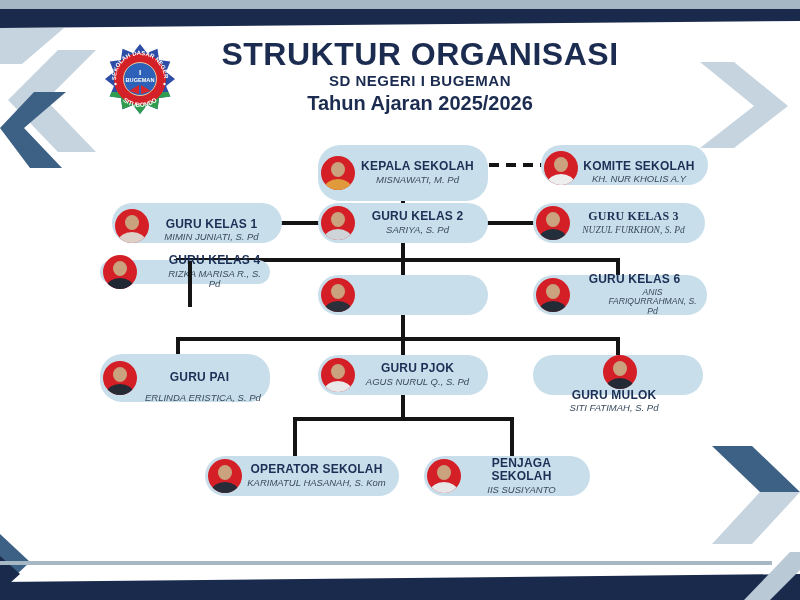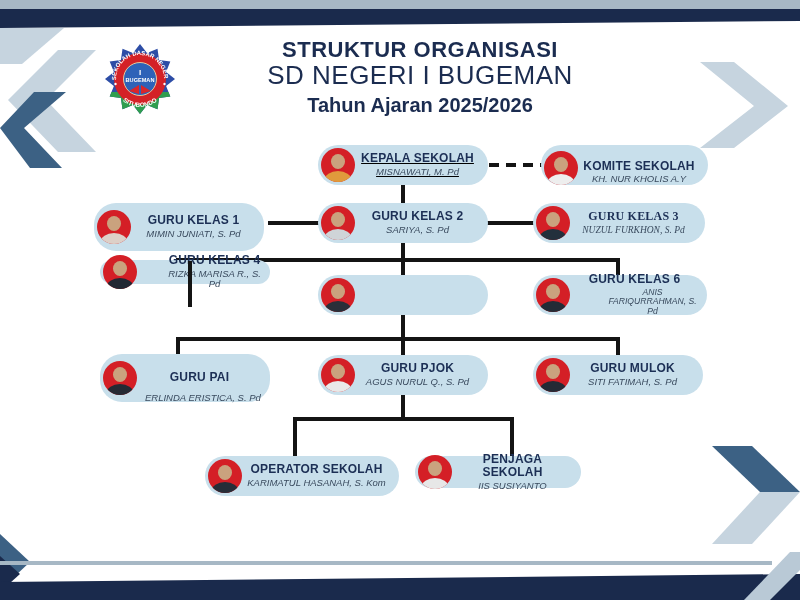--- a/index.html
+++ b/index.html
@@ -1,22 +1,22 @@
 <!DOCTYPE html>
 <html><head>
 <meta charset="utf-8">
 <style>
   html,body{margin:0;padding:0;background:#ffffff;}
   .stage{position:relative;width:800px;height:600px;background:#fff;overflow:hidden;
          font-family:"Liberation Sans",sans-serif;}
   .deco{position:absolute;inset:0;pointer-events:none;}
   
   .hdr{position:absolute;left:120px;top:38px;width:600px;text-align:center;z-index:3;}
-  .hdr .t1{font-size:22px;font-weight:800;color:#1b2c50;letter-spacing:.5px;line-height:1.05;}
-  .hdr .t2{font-size:26px;font-weight:400;color:#1b2c50;letter-spacing:.5px;line-height:1.15;}
+  .hdr .t1{font-size:32px;font-weight:800;color:#1b2c50;letter-spacing:.5px;line-height:1.05;}
+  .hdr .t2{font-size:15px;font-weight:700;color:#1b2c50;letter-spacing:.5px;line-height:1.15;}
   .hdr .t3{font-size:20px;font-weight:700;color:#1b2c50;margin-top:3px;}
   .logo{position:absolute;left:103px;top:42px;z-index:3;}
   
   .ln{position:absolute;background:#141414;z-index:1;}
   .ln.dash{background:repeating-linear-gradient(90deg,#141414 0 10px,transparent 10px 17px);}
   .ln.stray{z-index:6;}
   
   .node{position:absolute;display:flex;align-items:center;background:#c8dfeb;
         border-radius:22px;z-index:2;}
   .photo{width:34px;height:34px;border-radius:50%;margin-left:3px;flex:none;
@@ -100,21 +100,21 @@
   <div class="ln" style="left:401px;top:313px;width:4px;height:26px;"></div>
   <div class="ln" style="left:176px;top:337px;width:444px;height:4px;"></div>
   <div class="ln" style="left:176px;top:337px;width:4px;height:20px;"></div>
   <div class="ln" style="left:401px;top:337px;width:4px;height:20px;"></div>
   <div class="ln" style="left:616px;top:337px;width:4px;height:20px;"></div>
   <div class="ln" style="left:401px;top:393px;width:4px;height:26px;"></div>
   <div class="ln" style="left:293px;top:417px;width:221px;height:4px;"></div>
   <div class="ln" style="left:293px;top:417px;width:4px;height:41px;"></div>
   <div class="ln" style="left:510px;top:417px;width:4px;height:41px;"></div>
 
-  <div class="node" style="left:318px;top:145px;width:170px;height:40px;text-decoration:underline;">
+  <div class="node" style="left:318px;top:145px;width:170px;height:56px;">
     <span class="photo">
         <span class="head"></span>
         <span class="body" style="background:#e09a3c;"></span>
       </span>
     <span class="nt">
         <div class="role">KEPALA SEKOLAH</div>
         <div class="name">MISNAWATI, M. Pd</div>
       </span>
   </div>
 
@@ -122,21 +122,21 @@
     <span class="photo">
         <span class="head"></span>
         <span class="body" style="background:#eeeeee;"></span>
       </span>
     <span class="nt">
         <div class="role">KOMITE SEKOLAH</div>
         <div class="name">KH. NUR KHOLIS A.Y</div>
       </span>
   </div>
 
-  <div class="node" style="left:94px;top:203px;width:170px;height:48px;">
+  <div class="node" style="left:112px;top:203px;width:170px;height:40px;align-items:flex-end;">
     <span class="photo">
         <span class="head"></span>
         <span class="body" style="background:#ddd0c8;"></span>
       </span>
     <span class="nt">
         <div class="role">GURU KELAS 1</div>
         <div class="name">MIMIN JUNIATI, S. Pd</div>
       </span>
   </div>
 
@@ -206,21 +206,21 @@
     <span class="photo">
         <span class="head"></span>
         <span class="body" style="background:#e9e9e9;"></span>
       </span>
     <span class="nt">
         <div class="role">GURU PJOK</div>
         <div class="name">AGUS NURUL Q., S. Pd</div>
       </span>
   </div>
 
-  <div class="node" style="left:533px;top:355px;width:170px;height:40px;">
+  <div class="node" style="left:533px;top:355px;width:170px;height:40px;flex-direction:column;">
     <span class="photo">
         <span class="head"></span>
         <span class="body" style="background:#242a35;"></span>
       </span>
     <span class="nt">
         <div class="role">GURU MULOK</div>
         <div class="name">SITI FATIMAH, S. Pd</div>
       </span>
   </div>
 
@@ -228,21 +228,21 @@
     <span class="photo">
         <span class="head"></span>
         <span class="body" style="background:#272d38;"></span>
       </span>
     <span class="nt">
         <div class="role">OPERATOR SEKOLAH</div>
         <div class="name">KARIMATUL HASANAH, S. Kom</div>
       </span>
   </div>
 
-  <div class="node" style="left:415px;top:456px;width:166px;height:32px;">
+  <div class="node" style="left:424px;top:456px;width:166px;height:40px;">
     <span class="photo">
         <span class="head"></span>
         <span class="body" style="background:#e7e7e7;"></span>
       </span>
     <span class="nt">
         <div class="role">PENJAGA SEKOLAH</div>
         <div class="name">IIS SUSIYANTO</div>
       </span>
   </div>
 

